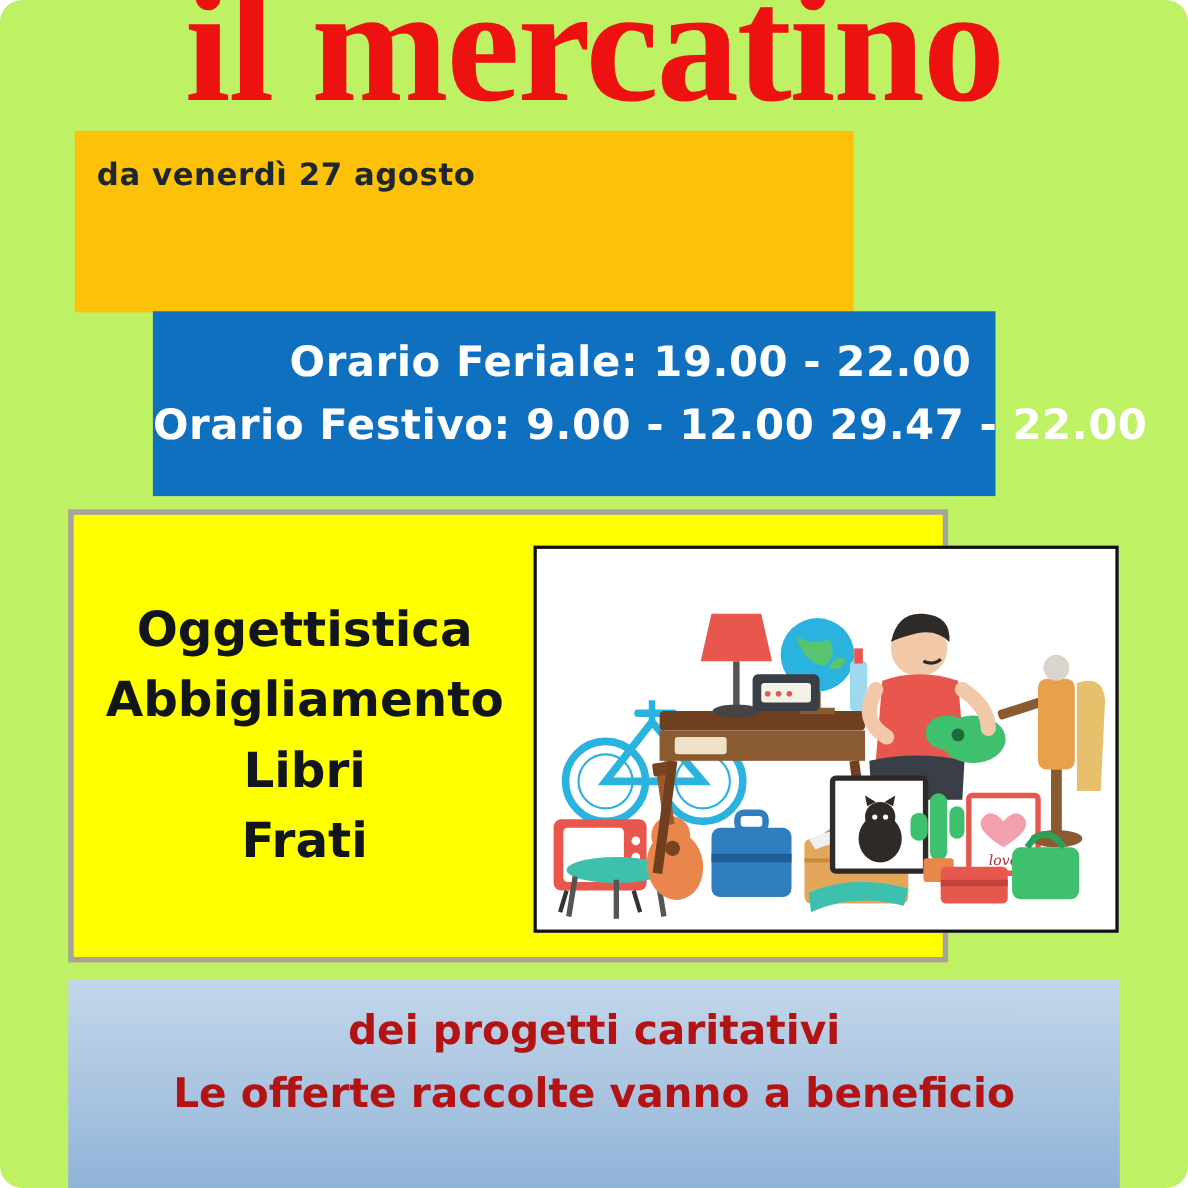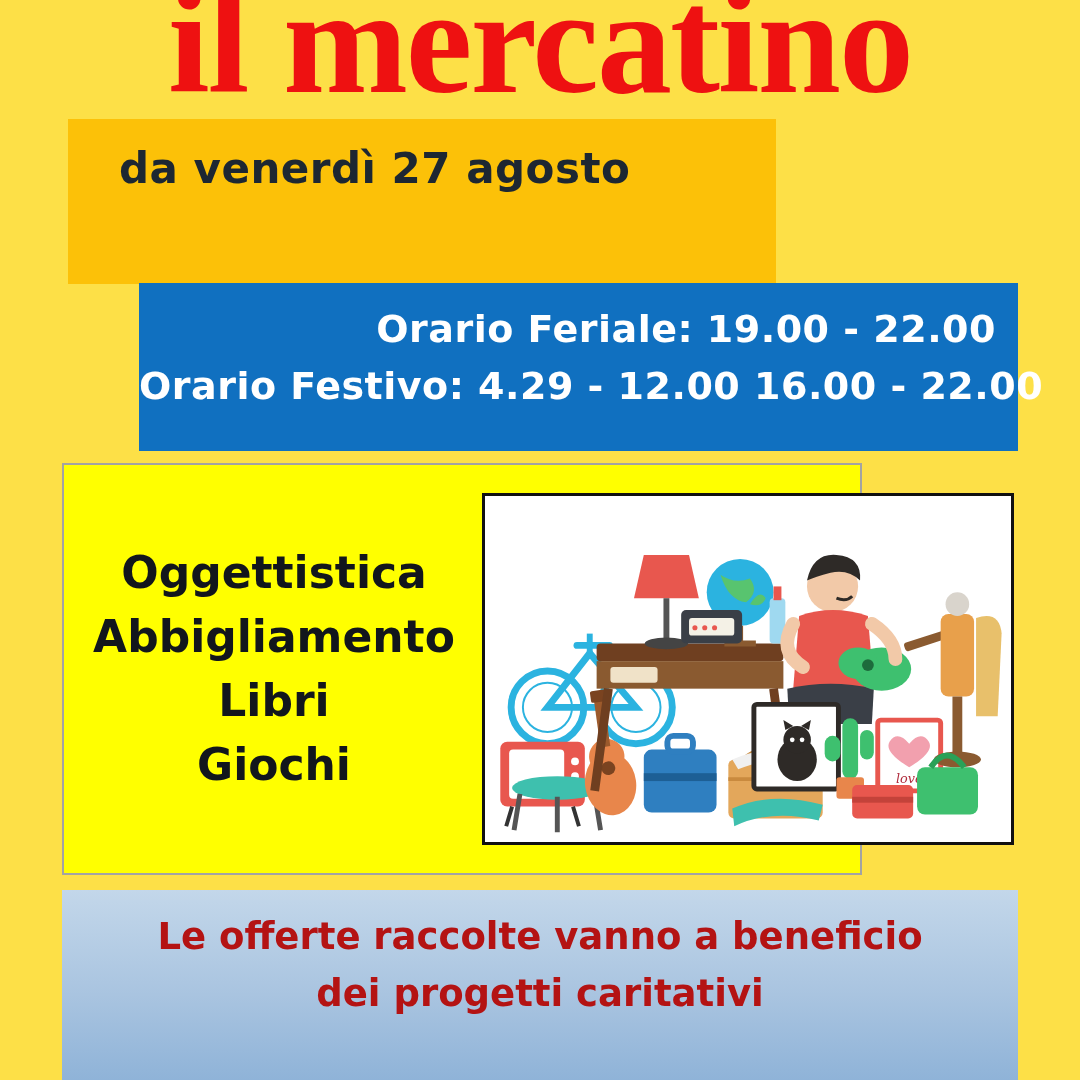--- a/index.html
+++ b/index.html
@@ -7,21 +7,22 @@
     margin: 0; padding: 0;
     width: 1080px; height: 1080px;
     background: #ffffff;
     font-family: "Liberation Sans", sans-serif;
     overflow: hidden;
   }
   #poster {
     position: relative;
     width: 1080px;
     height: 1080px;
-    background: #fde047;
+    background: #bef264;
+    border-radius: 20px;
   }
 
   
   .title {
     position: absolute;
     top: -34px;
     left: 0;
     width: 1080px;
     text-align: center;
     font-family: "Liberation Serif", serif;
@@ -39,34 +40,33 @@
     left: 68px;
     top: 119px;
     width: 708px;
     height: 165px;
     background: #fcc108;
     padding: 20px 0 0 20px;
   }
   .date-line {
     font-family: "DejaVu Sans", sans-serif;
     font-weight: bold;
-    font-size: 42px;
+    font-size: 28px;
     color: #1d2732;
     line-height: 1.45;
     letter-spacing: 0.5px;
     white-space: nowrap;
-    margin-left: 31px;
   }
 
   
   .hours-band {
     position: absolute;
     left: 139px;
     top: 283px;
-    width: 879px;
+    width: 766px;
     height: 168px;
     background: #1070c0;
     padding: 18px 22px 0 0;
     text-align: right;
   }
   .hours-line {
     font-family: "DejaVu Sans", sans-serif;
     font-weight: bold;
     font-size: 38px;
     color: #ffffff;
@@ -76,21 +76,21 @@
   }
 
   
   .cat-box {
     position: absolute;
     left: 62px;
     top: 463px;
     width: 800px;
     height: 412px;
     background: #ffff00;
-    border: 2px solid #a3a3a3;
+    border: 5px solid #a3a3a3;
     display: flex;
     align-items: center;
   }
   .cat-list {
     width: 400px;
     padding-left: 20px;
     text-align: center;
   }
   .cat-item {
     font-family: "DejaVu Sans", sans-serif;
@@ -140,29 +140,29 @@
 <div id="poster">
 
   <div class="title">il mercatino</div>
 
   <div class="date-band">
     <div class="date-line">da venerdì  27  agosto</div>
   </div>
 
   <div class="hours-band">
     <div class="hours-line">Orario  Feriale:  19.00 - 22.00</div>
-    <div class="hours-line">Orario  Festivo:  4.29 - 12.00   16.00 - 22.00</div>
+    <div class="hours-line">Orario  Festivo:  9.00 - 12.00   29.47 - 22.00</div>
   </div>
 
   <div class="cat-box">
     <div class="cat-list">
       <div class="cat-item">Oggettistica</div>
       <div class="cat-item">Abbigliamento</div>
       <div class="cat-item">Libri</div>
-      <div class="cat-item">Giochi</div>
+      <div class="cat-item">Frati</div>
     </div>
 
     <div class="cat-image-frame">
       <svg viewBox="0 0 532 352" width="526" height="346">
         <rect x="0" y="0" width="532" height="352" fill="#ffffff"></rect>
 
         <g>
           <circle cx="62" cy="215" r="37" fill="none" stroke="#2bb3e0" stroke-width="7"></circle>
           <circle cx="62" cy="215" r="25" fill="none" stroke="#2bb3e0" stroke-width="2"></circle>
           <circle cx="152" cy="215" r="37" fill="none" stroke="#2bb3e0" stroke-width="7"></circle>
@@ -298,17 +298,17 @@
 
         <g>
           <rect x="372" y="294" width="62" height="34" rx="5" fill="#e8574e"></rect>
           <rect x="372" y="306" width="62" height="6" fill="#c3423a"></rect>
         </g>
       </svg>
     </div>
   </div>
 
   <div class="bottom-band clip">
+    <div class="bottom-line">dei progetti caritativi</div>
     <div class="bottom-line">Le offerte raccolte vanno a beneficio</div>
-    <div class="bottom-line">dei progetti caritativi</div>
   </div>
 
 </div>
 
 </body></html>

